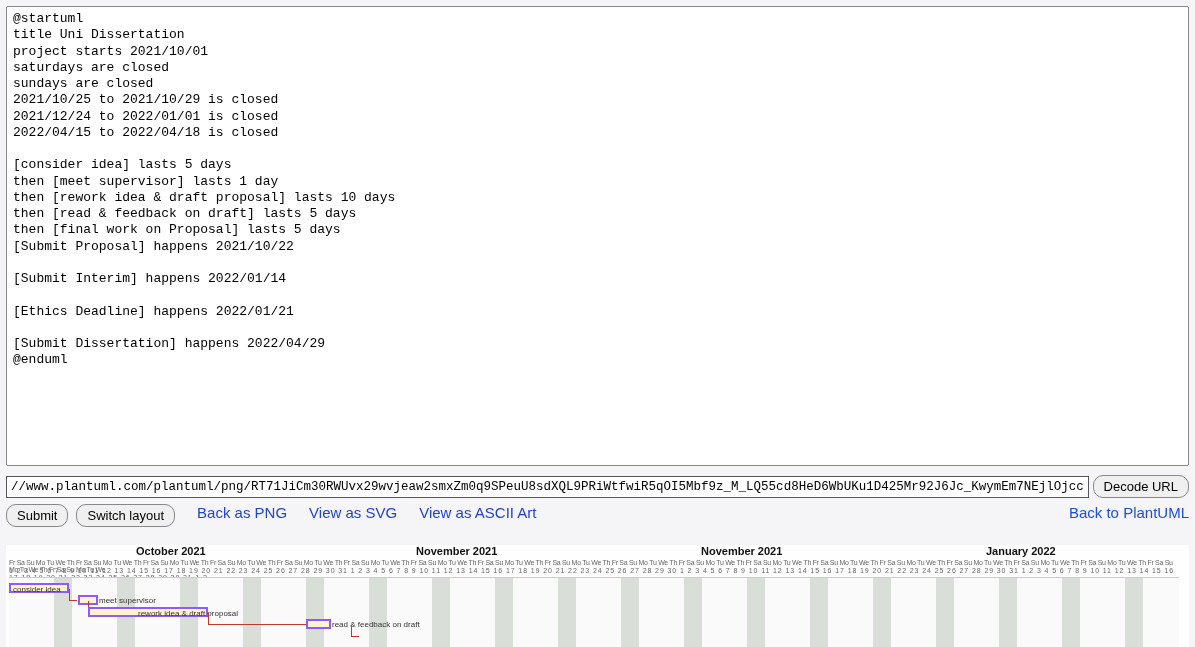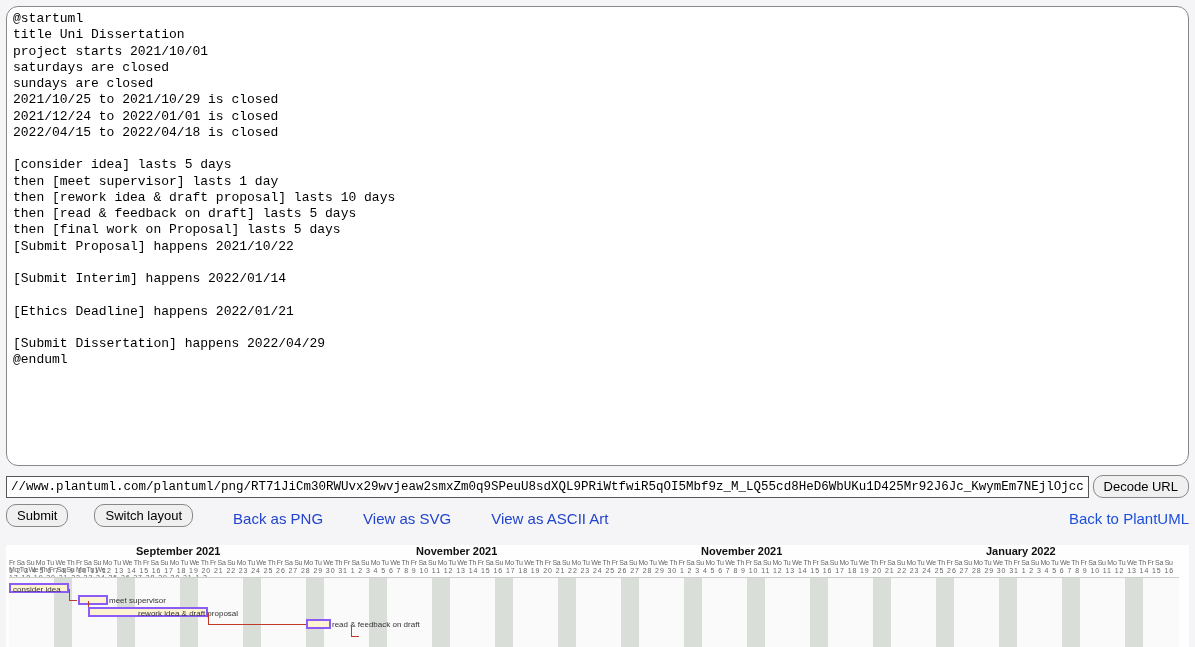--- a/index.html
+++ b/index.html
@@ -16,21 +16,21 @@
     height: 460px;
     background: #fff;
     border: 1px solid #888;
     padding: 4px 6px;
     font-family: "Courier New", Courier, monospace;
     font-size: 13px;
     line-height: 1.25;
     resize: none;
     white-space: pre;
     overflow: auto;
-    border-radius: 12px;
+    border-radius: 2px;
   }
   .url-row {
     display: flex;
     gap: 4px;
     margin-top: 6px;
     align-items: center;
   }
   .url-input {
     flex: 1;
     height: 22px;
@@ -43,22 +43,22 @@
   .btn {
     background: #f0f0f0;
     border: 1px solid #888;
     border-radius: 10px;
     padding: 3px 10px;
     font-size: 13px;
     cursor: pointer;
   }
   .controls-row {
     display: flex;
-    align-items: flex-end;
-    gap: 26px;
+    align-items: flex-start;
+    gap: 8px;
     margin-top: 6px;
   }
   .link {
     color: #2244cc;
     cursor: pointer;
     font-size: 15px;
     margin-left: 14px;
   }
   .spacer { flex: 1; }
   .back-link {
@@ -179,33 +179,33 @@
   <span class="link">View as SVG</span>
   <span class="link">View as ASCII Art</span>
   <span class="spacer"></span>
   <span class="back-link">Back to PlantUML</span>
 </div>
 
 <div class="diagram">
   <div class="scrollwrap">
     <div class="ganttframe" id="ganttframe">
 
-      <div class="monthlabel" style="top:0;left:130px">September 2021</div>
+      <div class="monthlabel" style="top:0;left:130px">October 2021</div>
       <div class="monthlabel" style="top:0;left:410px">November 2021</div>
       <div class="monthlabel" style="top:0;left:695px">November 2021</div>
       <div class="monthlabel" style="top:0;left:980px">January 2022</div>
 
       <div class="daystrip" style="top:14px;left:3px;width:1170px;letter-spacing:-0.3px;">Fr Sa Su Mo Tu We Th Fr Sa Su Mo Tu We Th Fr Sa Su Mo Tu We Th Fr Sa Su Mo Tu We Th Fr Sa Su Mo Tu We Th Fr Sa Su Mo Tu We Th Fr Sa Su Mo Tu We Th Fr Sa Su Mo Tu We Th Fr Sa Su Mo Tu We Th Fr Sa Su Mo Tu We Th Fr Sa Su Mo Tu We Th Fr Sa Su Mo Tu We Th Fr Sa Su Mo Tu We Th Fr Sa Su Mo Tu We Th Fr Sa Su Mo Tu We Th Fr Sa Su Mo Tu We Th Fr Sa Su Mo Tu We Th Fr Sa Su Mo Tu We Th Fr Sa Su Mo Tu We</div>
       <div class="daystrip" style="top:22px;left:3px;width:1170px;letter-spacing:0.9px;">1  2  3  4  5  6  7  8  9 10 11 12 13 14 15 16 17 18 19 20 21 22 23 24 25 26 27 28 29 30 31  1  2  3  4  5  6  7  8  9 10 11 12 13 14 15 16 17 18 19 20 21 22 23 24 25 26 27 28 29 30  1  2  3  4  5  6  7  8  9 10 11 12 13 14 15 16 17 18 19 20 21 22 23 24 25 26 27 28 29 30 31  1  2  3  4  5  6  7  8  9 10 11 12 13 14 15 16 17 18 19 20 21 22 23 24 25 26 27 28 29 30 31  1  2</div>
 
       <div class="calbg" style="top:32px;left:3px;width:1170px;"></div>
 
       <div class="taskbar" style="top:38px;left:3px;width:60px;"><span>consider idea</span></div>
       <div class="arrow" style="top:44px;left:63px;height:12px;"></div>
-      <div class="taskbar" style="top:50px;left:72px;width:30px;">
+      <div class="taskbar" style="top:50px;left:72px;width:20px;">
           <span class="lbl-out">meet supervisor</span>
         </div>
       <div class="arrow" style="top:56px;left:82px;height:12px;"></div>
       <div class="taskbar" style="top:62px;left:82px;width:120px;padding-left:48px;"><span>rework idea &amp; draft proposal</span></div>
       <div class="arrow" style="top:68px;left:202px;height:12px;width:100px;"></div>
       <div class="taskbar" style="top:74px;left:300px;width:25px;">
           <span class="lbl-out">read &amp; feedback on draft</span>
         </div>
       <div class="arrow" style="top:80px;left:345px;height:12px;"></div>
 

